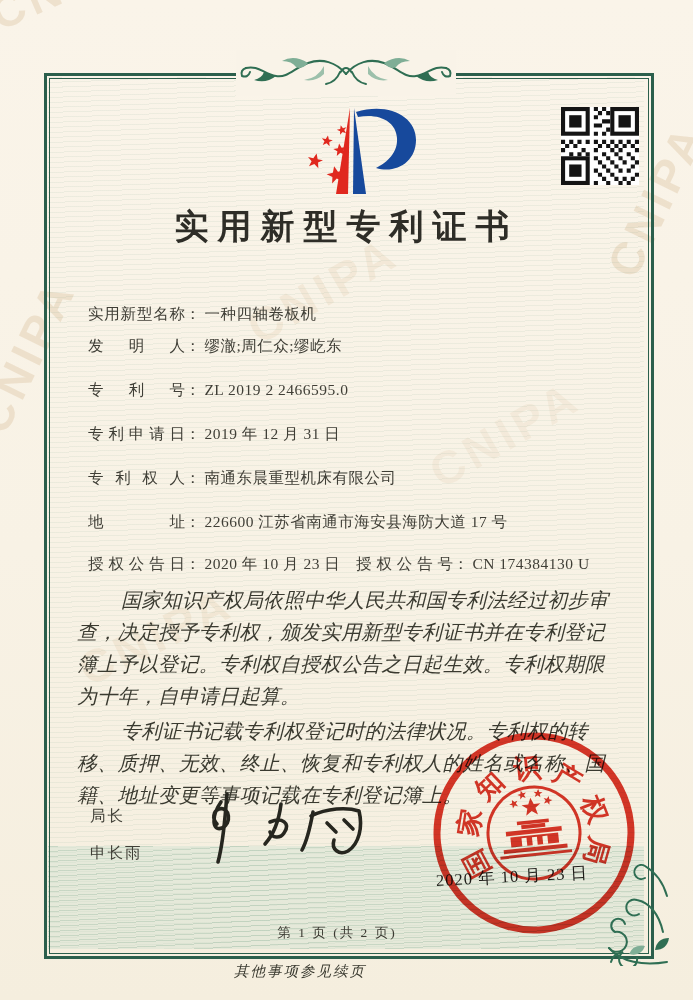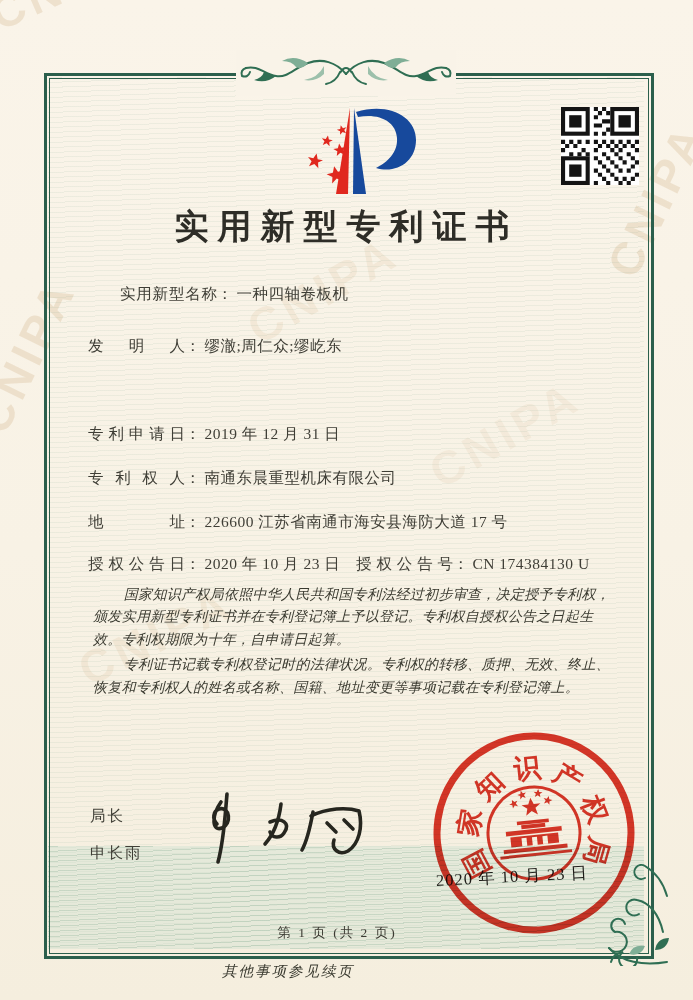--- a/index.html
+++ b/index.html
@@ -27,37 +27,37 @@
   .qr{position:absolute;left:561px;top:107px;width:78px;height:78px;}
   .title{position:absolute;left:0;top:204px;width:693px;text-align:center;
          font-size:34px;font-weight:700;letter-spacing:9px;color:#2e2d27;}
   
   .row{position:absolute;left:88px;width:530px;font-size:15.5px;white-space:nowrap;}
   .flabel{display:inline-block;width:97px;text-align:justify;text-align-last:justify;}
   .fvalue{letter-spacing:0.5px;}
   .grant-no{position:absolute;left:268px;top:0;}
   
   .paras{position:absolute;left:77px;top:584px;width:540px;}
-  .paras p{margin:0 0 3px 16px;font-size:14px;line-height:1.6;letter-spacing:0.3px;
+  .paras p{margin:0 0 3px 0;font-size:20px;line-height:1.6;letter-spacing:0.3px;
            font-style:italic;color:#3a3a30;text-indent:2.2em;}
   
   .signer-title{position:absolute;left:90px;top:806px;font-size:15.5px;letter-spacing:2px;}
   .signer-name{position:absolute;left:90px;top:843px;font-size:15.5px;letter-spacing:2px;}
   .signature{position:absolute;left:185px;top:786px;width:205px;height:86px;}
   
   .seal{position:absolute;left:423px;top:730px;width:222px;height:210px;opacity:0.93;}
   .seal-date{position:absolute;left:436px;top:866px;font-size:16.5px;letter-spacing:1px;
              color:#1d1c18;transform:rotate(-3deg);white-space:nowrap;z-index:2;}
   .seal{z-index:3;mix-blend-mode:multiply;}
   [data-name="seal-text-ring"] text{font-size:27px;font-weight:700;fill:#d8281a;
              font-family:"Liberation Serif","DejaVu Serif",serif;}
   
   .page-info{position:absolute;left:0;top:924px;width:674px;text-align:center;
              font-size:13.5px;letter-spacing:2px;color:#3c3b33;}
-  .footer-note{position:absolute;left:0;top:962px;width:576px;text-align:center;
+  .footer-note{position:absolute;left:12px;top:962px;width:576px;text-align:center;
              font-size:14.5px;font-style:italic;letter-spacing:2px;color:#3a3a30;}
 </style>
 </head>
 <body>
 
 <div class="page" data-name="certificate-page">
 
   <div class="wm" style="left:-18px;top:-8px;transform:rotate(-24deg);" data-name="cnipa-watermark">CNIPA</div>
   <div class="wm" style="left:596px;top:262px;transform:rotate(-64deg);" data-name="cnipa-watermark">CNIPA</div>
   <div class="wm" style="left:-34px;top:418px;transform:rotate(-64deg);" data-name="cnipa-watermark">CNIPA</div>
@@ -135,27 +135,31 @@
                M0,32h4v4h-4z M8,32h4v4h-4z M16,32h4v4h-4z M24,32h4v4h-4z M4,36h4v4h-4z M12,36h4v4h-4z M0,40h4v4h-4z M20,40h4v4h-4z M8,44h4v4h-4z M16,44h4v4h-4z M24,44h4v4h-4z
                M32,32h4v4h-4z M40,32h4v4h-4z M48,32h4v4h-4z M56,32h4v4h-4z M64,32h4v4h-4z M72,32h4v4h-4z M36,36h4v4h-4z M44,36h4v4h-4z M52,36h4v4h-4z M60,36h4v4h-4z M68,36h4v4h-4z
                M32,40h4v4h-4z M48,40h4v4h-4z M56,40h4v4h-4z M72,40h4v4h-4z M40,44h4v4h-4z M52,44h4v4h-4z M64,44h4v4h-4z M32,48h4v4h-4z M44,48h4v4h-4z M56,48h4v4h-4z M68,48h4v4h-4z
                M36,52h4v4h-4z M48,52h4v4h-4z M60,52h4v4h-4z M72,52h4v4h-4z M40,56h4v4h-4z M52,56h4v4h-4z M68,56h4v4h-4z M32,60h4v4h-4z M44,60h4v4h-4z M56,60h4v4h-4z M64,60h4v4h-4z
                M36,64h4v4h-4z M48,64h4v4h-4z M72,64h4v4h-4z M40,68h4v4h-4z M52,68h4v4h-4z M60,68h4v4h-4z M68,68h4v4h-4z M32,72h4v4h-4z M44,72h4v4h-4z M56,72h4v4h-4z M64,72h4v4h-4z"></path>
     </g>
   </svg>
 
   <div class="title" data-name="certificate-title">实用新型专利证书</div>
 
-  <div class="row" style="top:284px;margin-left:32px;" data-name="field-row-name">
+  <div class="row" style="top:304px;" data-name="field-row-name">
     <span class="flabel" data-name="field-label">实用新型名称</span><span data-name="colon">：</span>
     <span class="fvalue" data-name="field-value">一种四轴卷板机</span>
   </div>
   <div class="row" style="top:336px;" data-name="field-row-inventors">
     <span class="flabel" data-name="field-label">发明人</span><span data-name="colon">：</span>
     <span class="fvalue" data-name="field-value">缪澈;周仁众;缪屹东</span>
+  </div>
+  <div class="row" style="top:380px;" data-name="field-row-patent-no">
+    <span class="flabel" data-name="field-label">专利号</span><span data-name="colon">：</span>
+    <span class="fvalue" data-name="field-value">ZL 2019 2 2466595.0</span>
   </div>
   <div class="row" style="top:424px;" data-name="field-row-filing-date">
     <span class="flabel" data-name="field-label">专利申请日</span><span data-name="colon">：</span>
     <span class="fvalue" data-name="field-value">2019 年 12 月 31 日</span>
   </div>
   <div class="row" style="top:468px;" data-name="field-row-patentee">
     <span class="flabel" data-name="field-label">专利权人</span><span data-name="colon">：</span>
     <span class="fvalue" data-name="field-value">南通东晨重型机床有限公司</span>
   </div>
   <div class="row" style="top:512px;" data-name="field-row-address">

